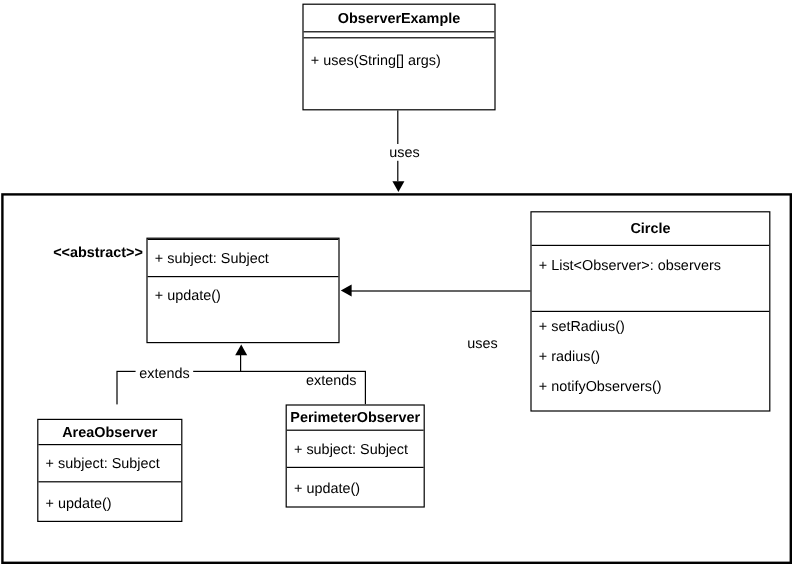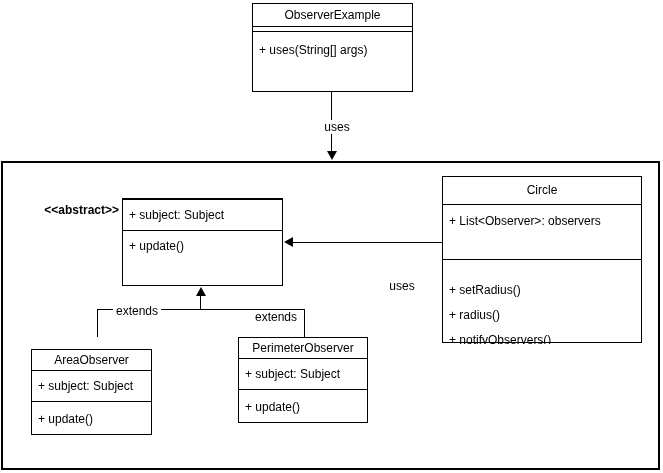--- a/index.html
+++ b/index.html
@@ -4,21 +4,21 @@
 <style>
   html, body { margin:0; padding:0; background:#ffffff; }
   #canvas {
     position:relative; width:663px; height:473px; background:#ffffff;
     font-family:"Liberation Sans", sans-serif; color:#000000; font-size:12px;
     overflow:hidden;
   }
   * { box-sizing:border-box; }
 
   .cls { position:absolute; background:#ffffff; border:1px solid #000000; }
-  .cls-title { font-weight:normal; text-align:center; overflow:hidden; white-space:nowrap; }
+  .cls-title { font-weight:bold; text-align:center; overflow:hidden; white-space:nowrap; }
   .row { border-top:1px solid #000000; padding-left:6px; overflow:hidden; white-space:nowrap; }
   .sep-strip { border-top:1px solid #000000; height:5px; }
 
   .line { position:absolute; background:#000000; }
   .arrow { position:absolute; width:0; height:0; }
   .arrow-down { border-left:5px solid transparent; border-right:5px solid transparent; border-top:9px solid #000000; }
   .arrow-left { border-top:5px solid transparent; border-bottom:5px solid transparent; border-right:9px solid #000000; }
   .arrow-up   { border-left:5px solid transparent; border-right:5px solid transparent; border-bottom:9px solid #000000; }
 
   .edge-label {
@@ -52,21 +52,21 @@
   <div class="cls" style="left:122px; top:198px; width:161px; height:88px;">
     <div class="row" style="height:31px; line-height:30px;">+ subject: Subject</div>
     <div class="row" style="height:32px; line-height:31px;">+ update()</div>
   </div>
 
   <div class="cls" style="left:442px; top:176px; width:200px; height:167px;">
     <div class="cls-title" style="height:27px; line-height:27px;text-align:center;">Circle</div>
     <div class="row" style="height:55px; padding-top:4px;">
       <div style="line-height:24px;">+ List&lt;Observer&gt;: observers</div>
     </div>
-    <div class="row" style="height:85px; padding-top:18px;">
+    <div class="row" style="height:85px; padding-top:0;">
       <div style="line-height:25px;">+ setRadius()</div>
       <div style="line-height:25px;">+ radius()</div>
       <div style="line-height:25px;">+ notifyObservers()</div>
     </div>
   </div>
 
   <div class="line" style="left:292px; top:242px; width:150px; height:1px;"></div>
   <div class="arrow arrow-left" style="left:284px; top:237px;"></div>
   <div class="edge-label" style="left:402px; top:242px;margin-top:44px;">uses</div>
 
@@ -77,19 +77,19 @@
   <div class="line" style="left:304px; top:310px; width:1px; height:27px;"></div>
   <div class="edge-label" style="left:137px; top:311px;">extends</div>
   <div class="edge-label" style="left:276px; top:317px;">extends</div>
 
   <div class="cls" style="left:31px; top:349px; width:121px; height:86px;">
     <div class="cls-title" style="height:20px; line-height:20px;">AreaObserver</div>
     <div class="row" style="height:31px; line-height:30px;">+ subject: Subject</div>
     <div class="row" style="height:35px; line-height:34px;">+ update()</div>
   </div>
 
-  <div class="cls" style="left:238px; top:337px; width:130px; height:86px;">
+  <div class="cls" style="left:238px; top:337px; width:116px; height:86px;">
     <div class="cls-title" style="height:20px; line-height:20px;">PerimeterObserver</div>
     <div class="row" style="height:31px; line-height:30px;">+ subject: Subject</div>
     <div class="row" style="height:35px; line-height:34px;">+ update()</div>
   </div>
 
 </div>
 
 </body></html>

